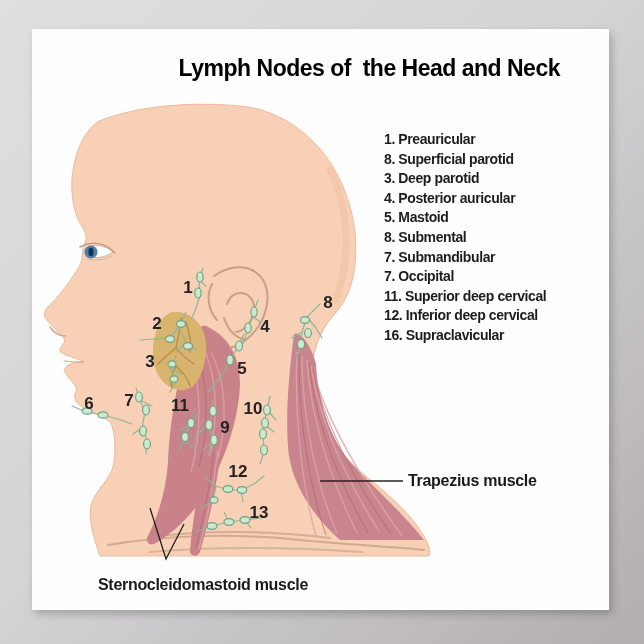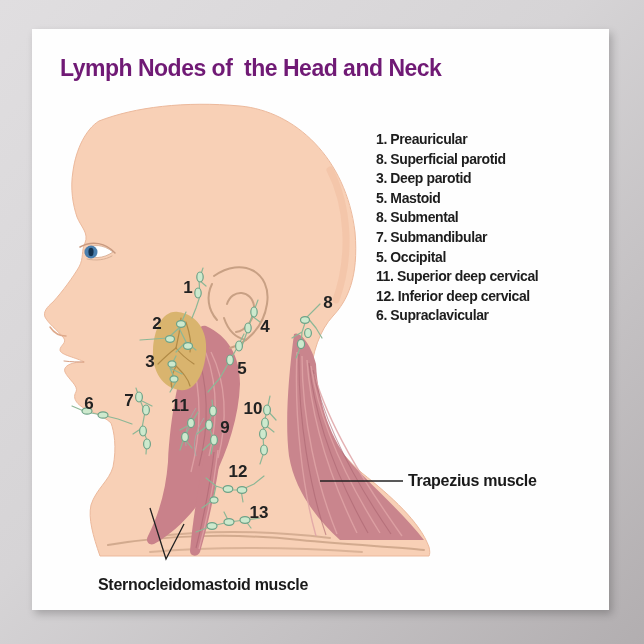--- a/index.html
+++ b/index.html
@@ -7,26 +7,26 @@
     width:644px;height:644px;position:relative;overflow:hidden;
     background:linear-gradient(135deg,#e0dee0 0%,#d6d4d6 45%,#b2aeb0 100%);
     font-family:"Liberation Sans", sans-serif;
   }
   .poster{
     position:absolute;left:32px;top:29px;width:577px;height:581px;
     background:#fefefe;box-shadow:3px 4px 8px rgba(0,0,0,.22);
   }
   .art{position:absolute;left:0;top:0;width:644px;height:644px;}
   .title{
-    position:absolute;left:60px;top:55px;width:500px;text-align:left;
-    font-size:23px;font-weight:600;letter-spacing:-0.5px;color:#701a75;
+    position:absolute;left:60px;top:55px;width:500px;text-align:right;
+    font-size:23px;font-weight:600;letter-spacing:-0.5px;color:#000000;
     white-space:pre;
   }
   .legend{
-    position:absolute;left:376px;top:130px;width:230px;
+    position:absolute;left:384px;top:130px;width:230px;
     font-size:14px;font-weight:600;letter-spacing:-0.4px;line-height:19.6px;
     color:#1d1d1d;white-space:nowrap;
   }
   .muscle-label{
     position:absolute;font-size:16px;font-weight:600;letter-spacing:-0.3px;color:#1a1a1a;
     white-space:nowrap;
   }
   .label-trapezius{left:408px;top:472px;}
   .label-scm{left:98px;top:576px;text-align:center;}
   .marker{font:700 17px "Liberation Sans", sans-serif;fill:#222;}
@@ -208,23 +208,24 @@
   <text class="marker" x="238" y="477" text-anchor="middle">12</text>
   <text class="marker" x="259" y="518" text-anchor="middle">13</text>
 </svg>
 
 <div class="title">Lymph Nodes of  the Head and Neck</div>
 
 <div class="legend">
   <div>1. Preauricular</div>
   <div>8. Superficial parotid</div>
   <div>3. Deep parotid</div>
+  <div>4. Posterior auricular</div>
   <div>5. Mastoid</div>
   <div>8. Submental</div>
   <div>7. Submandibular</div>
-  <div>5. Occipital</div>
+  <div>7. Occipital</div>
   <div>11. Superior deep cervical</div>
   <div>12. Inferior deep cervical</div>
-  <div>6. Supraclavicular</div>
+  <div>16. Supraclavicular</div>
 </div>
 
 <div class="muscle-label label-trapezius">Trapezius muscle</div>
 <div class="muscle-label label-scm">Sternocleidomastoid muscle</div>
 
 </body></html>

